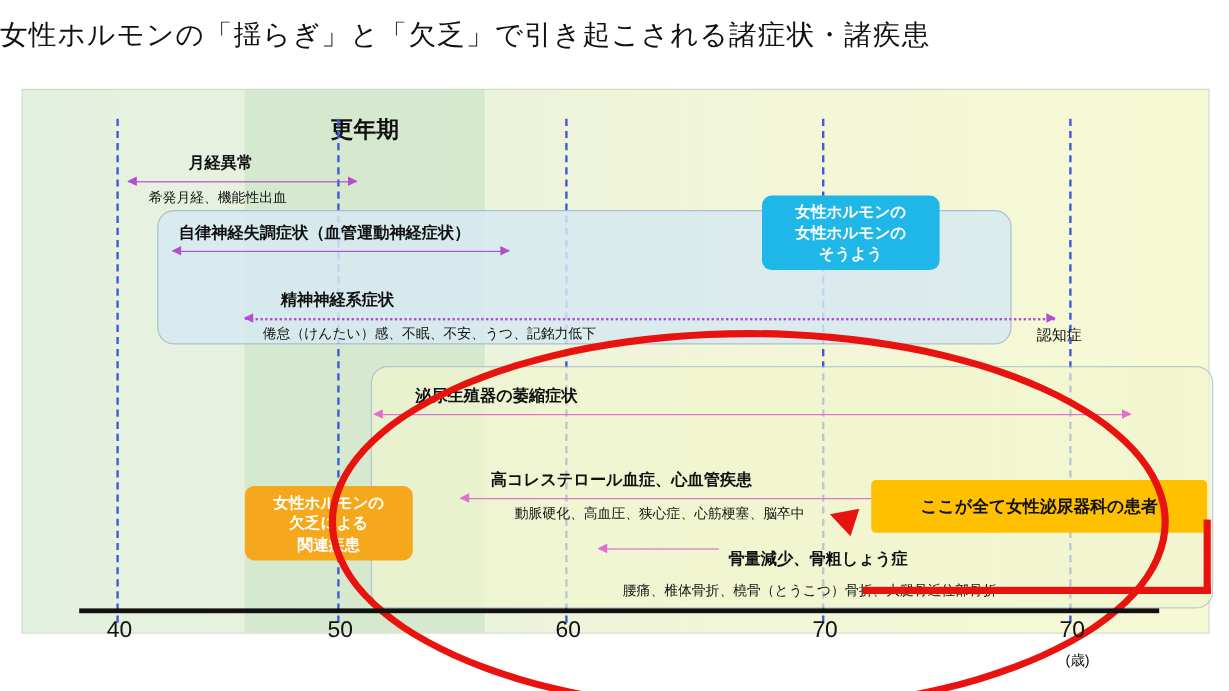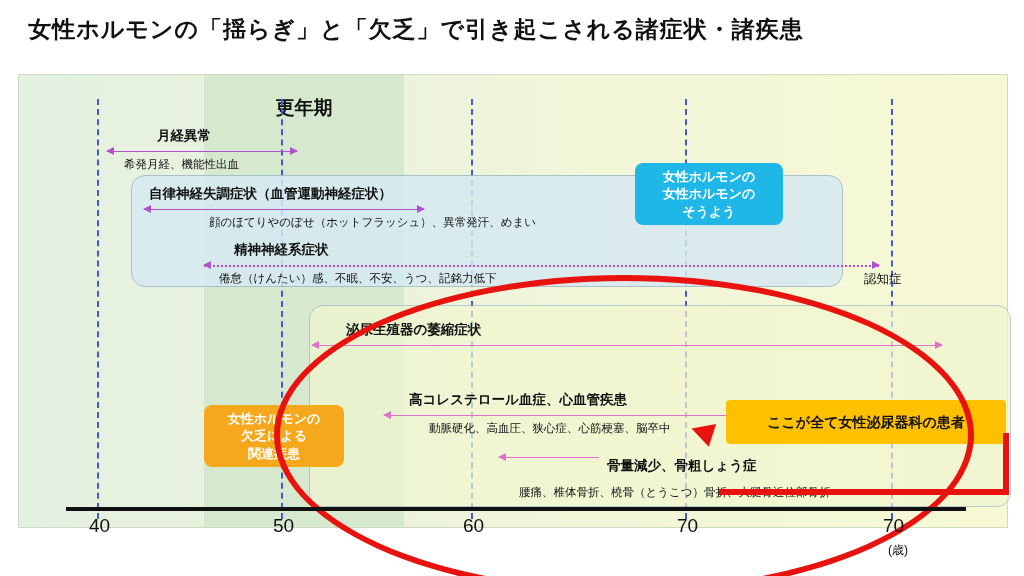--- a/index.html
+++ b/index.html
@@ -2,22 +2,22 @@
 <html><head>
 <meta charset="utf-8">
 <style>
   html,body{margin:0;padding:0;}
   body{
     width:1024px;height:576px;background:#ffffff;
     font-family:"Liberation Sans","DejaVu Sans",sans-serif;
     overflow:hidden;position:relative;
   }
   #title{
-    position:absolute;left:0;top:14px;width:832px;text-align:center;
-    font-size:23px;font-weight:bold;color:#111;letter-spacing:1px;
+    position:absolute;left:0;top:14px;width:832px;
+    font-size:23px;font-weight:normal;color:#111;letter-spacing:1px;
   }
   #board{
     position:absolute;left:18px;top:74px;width:988px;height:452px;
     background:linear-gradient(90deg,#e4f0e0 0%,#e9f2de 28%,#f2f6d8 60%,#f7f9d4 100%);
     border:1px solid #cfd9c4;
   }
   
   #band{
     position:absolute;left:185px;top:0px;width:200px;height:452px;
     background:#cfe6c8;opacity:.75;
@@ -103,21 +103,20 @@
       <span class="head-r"></span>
   </div>
   <div class="sub" style="left:105px;top:82px;">希発月経、機能性出血</div>
 
   <div class="hdr" style="left:130px;top:110px;">自律神経失調症状（血管運動神経症状）</div>
   <div class="arrow" style="left:125px;top:134px;width:280px;color:#b24fd0;">
     <span class="bar"></span>
       <span class="head-l"></span>
       <span class="head-r"></span>
   </div>
-  <div class="sub" style="left:190px;top:140px;">顔のほてりやのぼせ（ホットフラッシュ）、異常発汗、めまい</div>
 
   <div class="hdr" style="left:215px;top:166px;text-align:right;">精神神経系症状</div>
   <div class="arrow dotted" style="left:185px;top:190px;width:675px;color:#b24fd0;">
     <span class="bar"></span>
       <span class="head-l"></span>
       <span class="head-r"></span>
   </div>
   <div class="sub" style="left:200px;top:196px;">倦怠（けんたい）感、不眠、不安、うつ、記銘力低下</div>
   <div class="sub" style="left:845px;top:196px;font-size:12.5px;">認知症</div>
 

